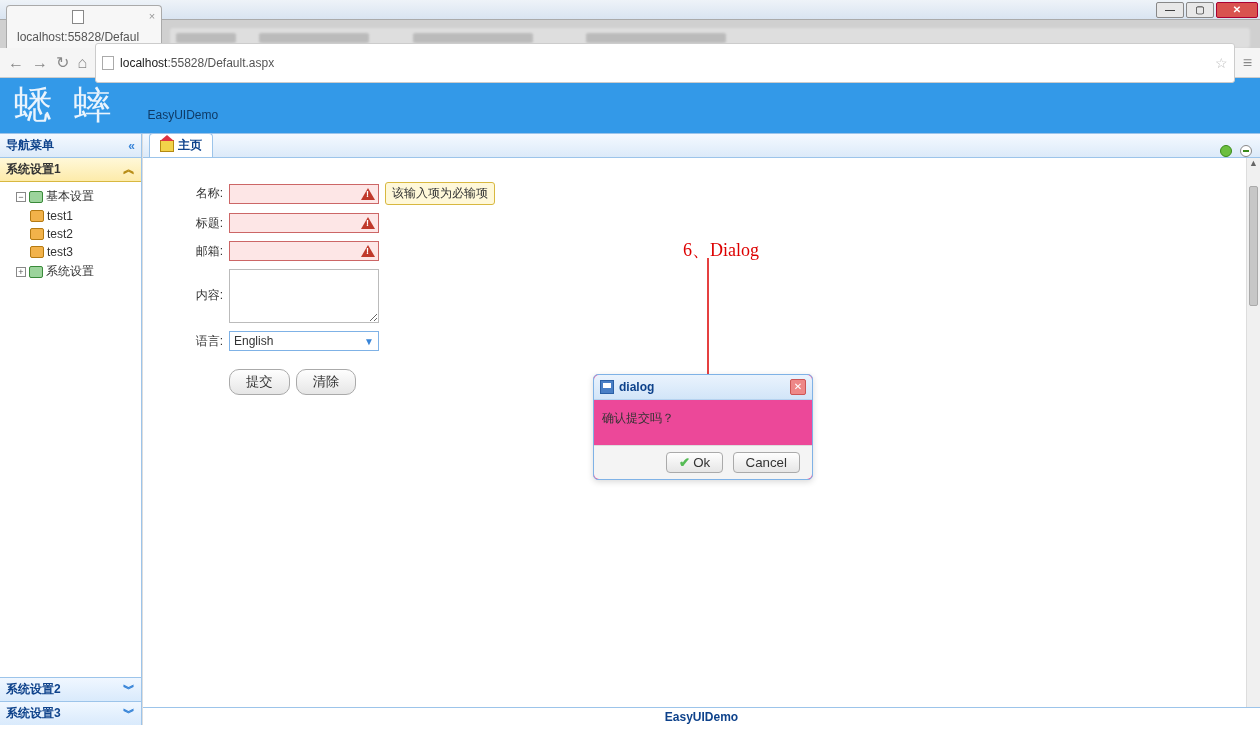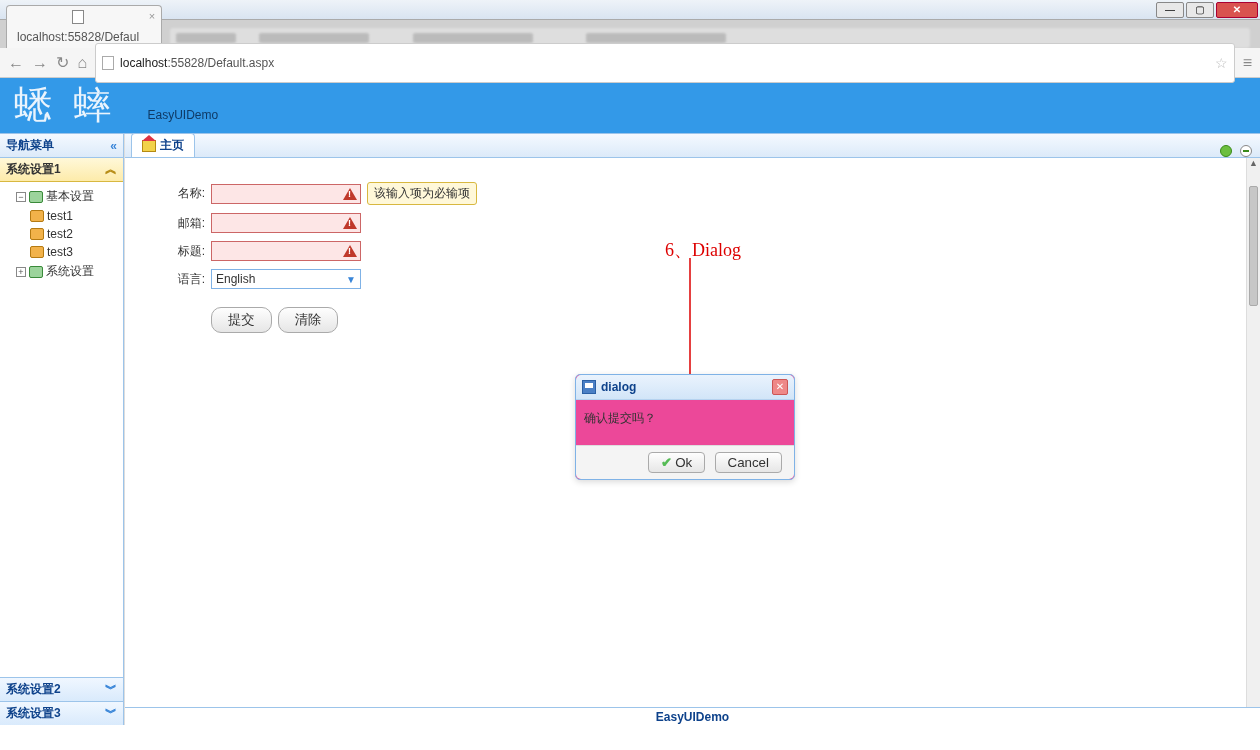--- a/index.html
+++ b/index.html
@@ -24,21 +24,21 @@
 .addr-input .host { color:#222; }
 .addr-input .star { margin-left:auto; color:#bbb; font-size:14px; }
 
 
 .app-header { height:55px; background:#3399e8; display:flex; align-items:center; padding:0 14px; color:#fff; }
 .logo { font-family: "STXingkai","KaiTi",cursive; font-size:38px; color:#eaf4fd; letter-spacing:6px; margin-right:30px; }
 .brand { color:#0f3a66; font-size:12px; margin-top:18px; }
 
 
 .layout { display:flex; height:592px; border-top:1px solid #9cc4ea; }
-.sidebar { width:124px; border-right:1px solid #9cc4ea; display:flex; flex-direction:column; background:#fff; }
+.sidebar { width:142px; border-right:1px solid #9cc4ea; display:flex; flex-direction:column; background:#fff; }
 .side-title { background:linear-gradient(#f4f9ff,#dceaf9); border-bottom:1px solid #9cc4ea; padding:3px 6px; color:#0e428b; font-weight:bold; display:flex; justify-content:space-between; align-items:center; }
 .side-title .collapse { color:#3985d8; font-size:12px; }
 .accordion-header { background:linear-gradient(#fff8d9,#fdebaa); border-bottom:1px solid #d8b840; padding:3px 6px; font-weight:bold; color:#333; display:flex; justify-content:space-between; align-items:center; }
 .accordion-header.blue { background:linear-gradient(#f0f7ff,#d9eafc); border-top:1px solid #9cc4ea; border-bottom:none; color:#0e428b; }
 .accordion-body { flex:1; padding:4px 2px; background:#fff; overflow:auto; }
 .tree ul { list-style:none; padding-left:14px; }
 .tree li { padding:2px 0; display:flex; align-items:center; gap:3px; color:#333; }
 .tree .toggle { width:10px; height:10px; border:1px solid #888; font-size:9px; line-height:8px; text-align:center; color:#555; background:#fff; }
 .tree .node-icon { width:14px; height:12px; background:#f2b24a; border:1px solid #b57a12; border-radius:2px; }
 .tree .node-icon.users { background:#9cd49c; border-color:#3a8a3a; }
@@ -191,28 +191,32 @@
     </div>
 
     <div class="content">
       <div class="form-row">
         <label>名称:</label>
         <div class="text-input"></div>
         <span class="warn-icon"></span>
         <span class="tooltip">该输入项为必输项</span>
       </div>
       <div class="form-row">
+        <label>标题:</label>
+        <div class="text-input"></div>
+        <span class="warn-icon"></span>
+      </div>
+      <div class="form-row">
         <label>邮箱:</label>
         <div class="text-input"></div>
         <span class="warn-icon"></span>
       </div>
-      <div class="form-row">
-        <label>标题:</label>
-        <div class="text-input"></div>
-        <span class="warn-icon"></span>
+      <div class="form-row" style="align-items:flex-start">
+        <label style="margin-top:18px">内容:</label>
+        <textarea class="textarea" style=""></textarea>
       </div>
       <div class="form-row">
         <label>语言:</label>
         <div class="select">
           <span>English</span>
           <span class="chev">▼</span>
         </div>
       </div>
       <div class="form-row" style="margin-top:18px;margin-left:46px">
         <button class="btn">提交</button>

